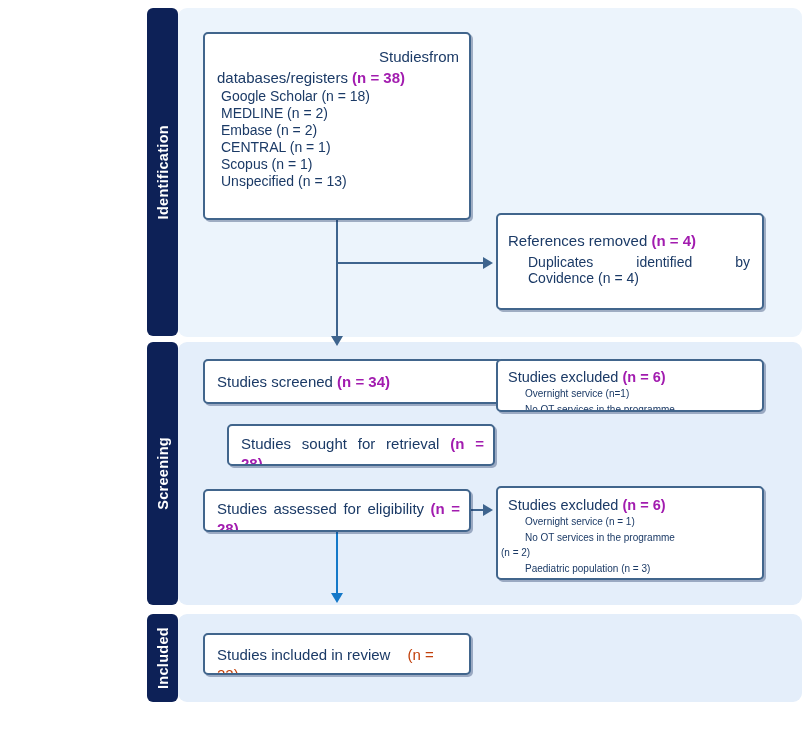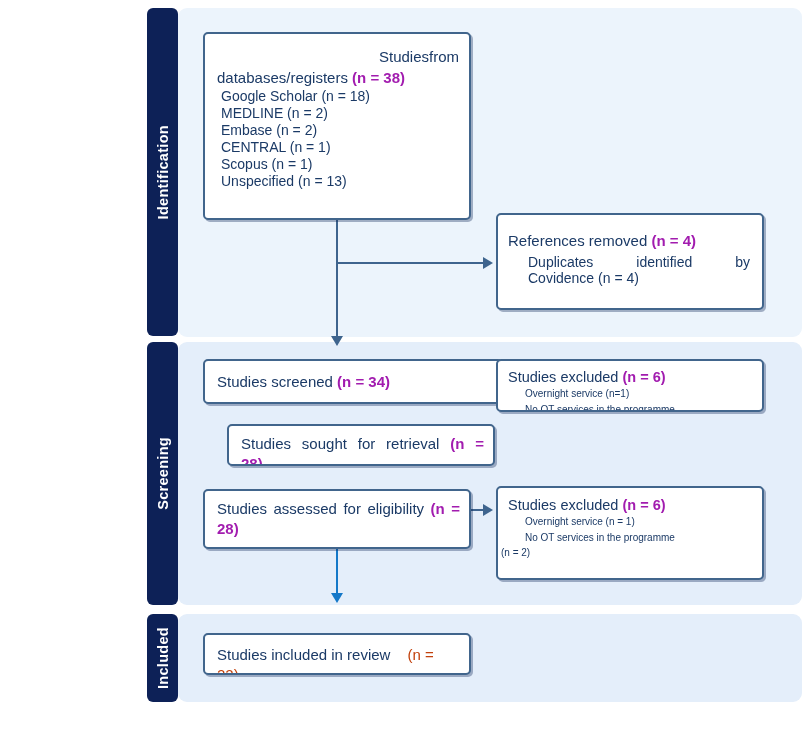--- a/index.html
+++ b/index.html
@@ -42,21 +42,21 @@
   }
   .b1{left:203px;top:32px;width:268px;height:188px;padding:12px 10px 0 12px;}
   .b1 .title{line-height:21px;justify-content:flex-end;}
   .b1 .item{font-size:14px;line-height:16.9px;margin-left:4px;}
   .b2{left:496px;top:213px;width:268px;height:97px;padding:16px 12px 0 10px;}
   .b2 .item{font-size:14px;line-height:16px;margin-left:20px;align-items:center;}
   .b2 .title{margin-bottom:3px;}
   .b3{left:203px;top:359px;width:300px;height:45px;padding:11px 10px 0 12px;}
   .b4{left:496px;top:359px;width:268px;height:53px;padding:7px 10px 0 10px;}
   .b5{left:203px;top:424px;width:268px;height:42px;padding:8px 9px 0 12px;margin-left:24px;}
-  .b6{left:203px;top:489px;width:268px;height:60px;padding:8px 9px 0 12px;}
+  .b6{left:203px;top:489px;width:268px;height:43px;padding:8px 9px 0 12px;}
   .b7{left:496px;top:486px;width:268px;height:94px;padding:8px 10px 0 10px;}
   .b8{left:203px;top:633px;width:268px;height:42px;padding:10px 10px 0 12px;}
   .bx-small .title{font-size:14.5px;line-height:18px;}
   .bx-small .item{font-size:10px;line-height:15.6px;margin-left:17px;}
   .bx-small .item-outdent{margin-left:-7px;}
   
   .n{color:#a21caf;font-weight:bold;}
   .n-light{color:#c2410c;font-weight:normal;margin-left:13px;}
   .spread{display:flex;justify-content:space-between;}
   .justify-last{text-align:justify;text-align-last:justify;}
@@ -165,20 +165,21 @@
     <div class="n">28)</div>
   </div>
 
   <div class="box b7 bx-small">
     <div class="title">
       <span>Studies excluded </span><span class="n">(n = 6)</span>
     </div>
     <div class="item">Overnight service (n = 1)</div>
     <div class="item">No OT services in the programme</div>
     <div class="item item-outdent">(n = 2)</div>
+    <div class="item">Paediatric population (n = 3)</div>
   </div>
 
   <div class="box b8">
     <span>Studies included in review </span><span class="n-light">(n = 22)</span>
   </div>
 
 
 </div>
 
 </body></html>

